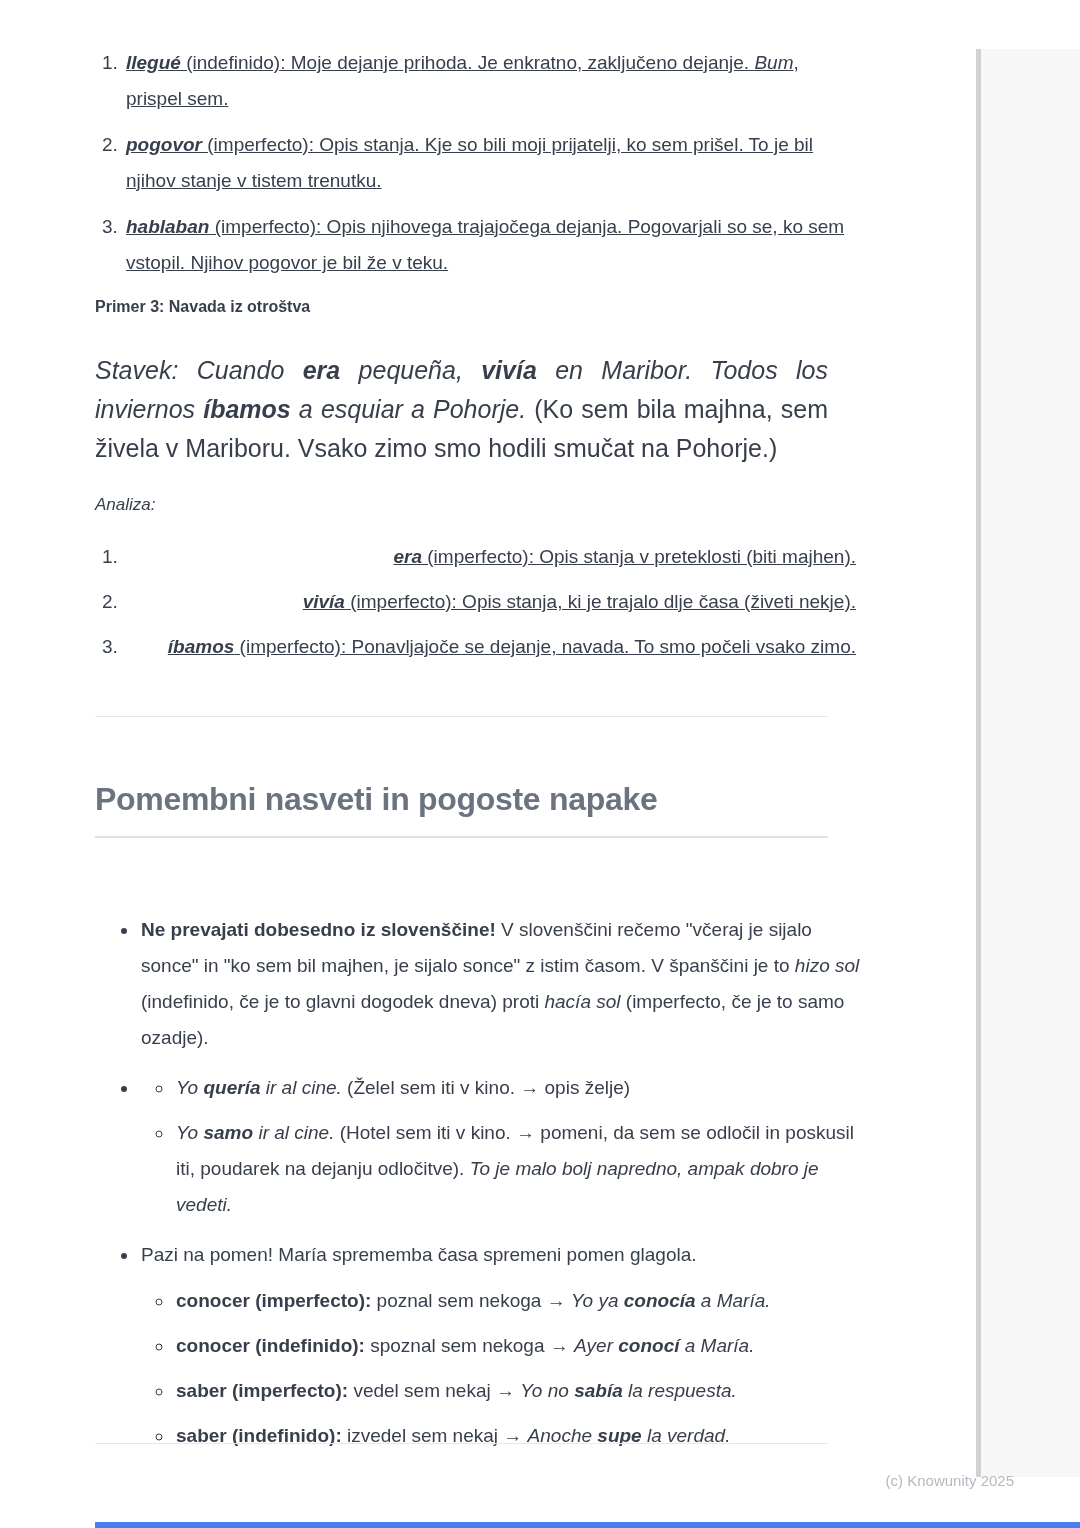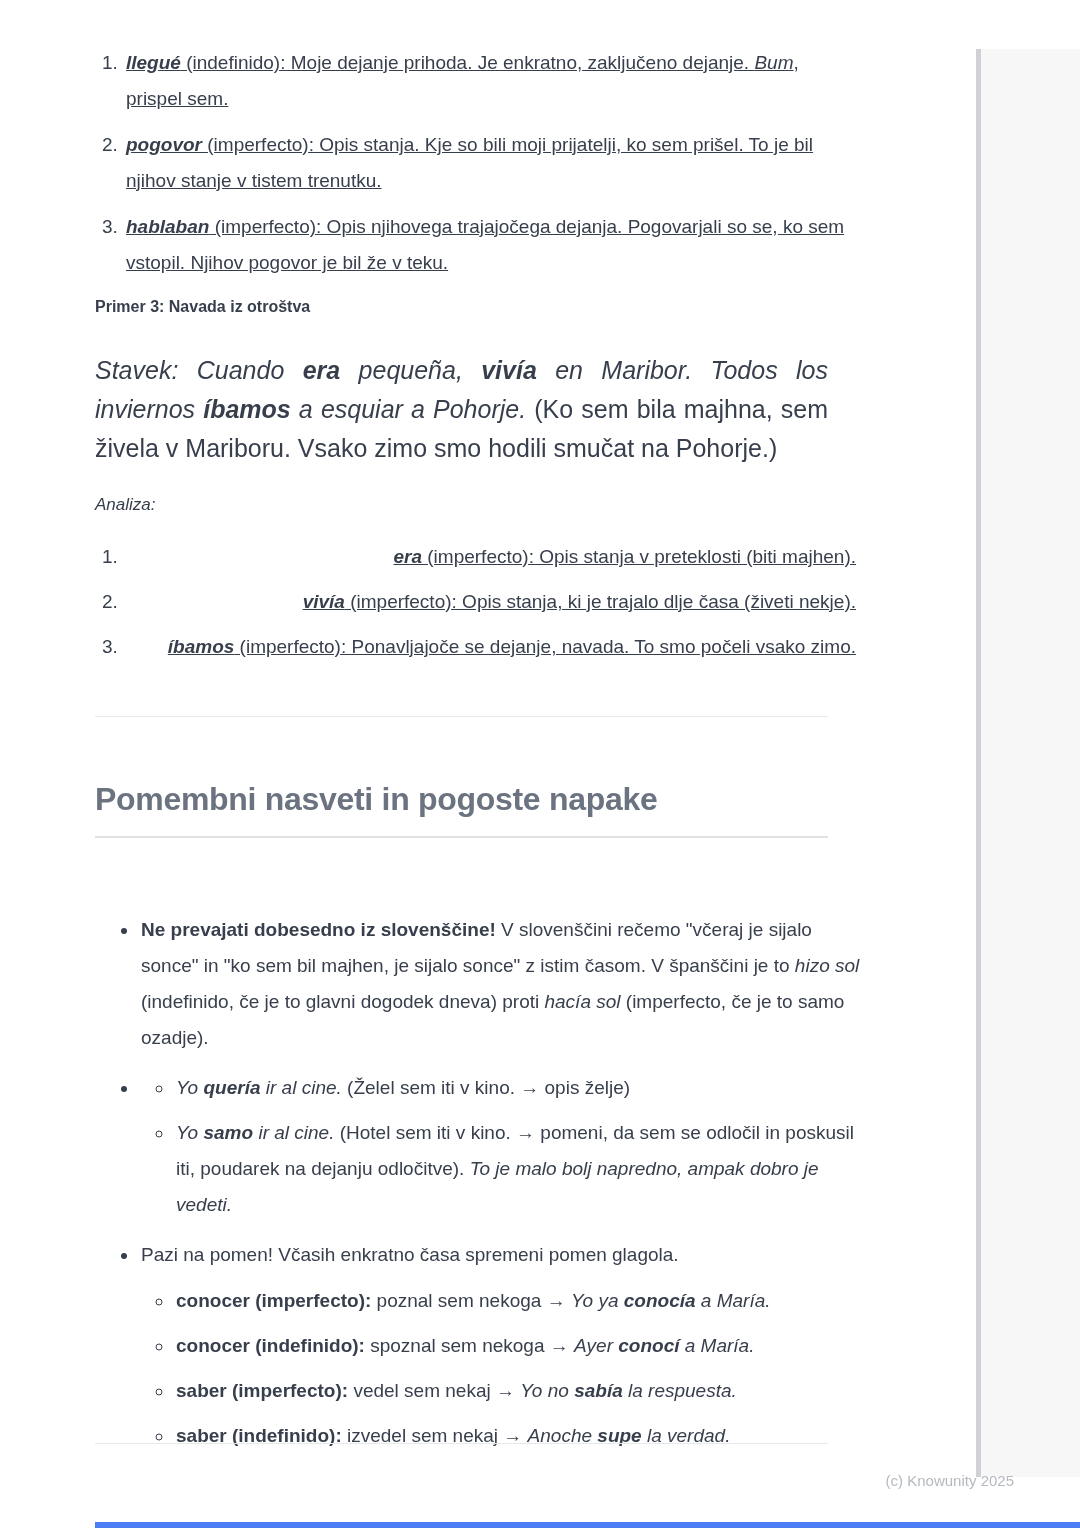--- a/index.html
+++ b/index.html
@@ -90,21 +90,21 @@
     <li>
       <span class="li-text"><span class="run-b">Ne prevajati dobesedno iz slovenščine!</span><span> V slovenščini rečemo "včeraj je sijalo sonce" in "ko sem bil majhen, je sijalo sonce" z istim časom. V španščini je to </span><span class="run-i">hizo sol</span><span> (indefinido, če je to glavni dogodek dneva) proti </span><span class="run-i">hacía sol</span><span> (imperfecto, če je to samo ozadje).</span></span>
     </li>
     <li>
       <ul class="sub-list">
         <li><span class="li-text"><span class="run-i">Yo </span><span class="run-bi">quería</span><span class="run-i"> ir al cine.</span><span> (Želel sem iti v kino. → opis želje)</span></span></li>
         <li><span class="li-text"><span class="run-i">Yo </span><span class="run-bi">samo</span><span class="run-i"> ir al cine.</span><span> (Hotel sem iti v kino. → pomeni, da sem se odločil in poskusil iti, poudarek na dejanju odločitve). </span><span class="run-i">To je malo bolj napredno, ampak dobro je vedeti.</span></span></li>
       </ul>
     </li>
     <li>
-      <span class="li-text"><span>Pazi na pomen! Včasih enkratno časa spremeni pomen glagola.</span></span>
+      <span class="li-text"><span>Pazi na pomen! María sprememba časa spremeni pomen glagola.</span></span>
       <ul class="sub-list">
         <li><span class="li-text"><span class="run-b">conocer (imperfecto):</span><span> poznal sem nekoga → </span><span class="run-i">Yo ya </span><span class="run-bi">conocía</span><span class="run-i"> a María.</span></span></li>
         <li><span class="li-text"><span class="run-b">conocer (indefinido):</span><span> spoznal sem nekoga → </span><span class="run-i">Ayer </span><span class="run-bi">conocí</span><span class="run-i"> a María.</span></span></li>
         <li><span class="li-text"><span class="run-b">saber (imperfecto):</span><span> vedel sem nekaj → </span><span class="run-i">Yo no </span><span class="run-bi">sabía</span><span class="run-i"> la respuesta.</span></span></li>
         <li><span class="li-text"><span class="run-b">saber (indefinido):</span><span> izvedel sem nekaj → </span><span class="run-i">Anoche </span><span class="run-bi">supe</span><span class="run-i"> la verdad.</span></span></li>
       </ul>
     </li>
   </ul>
 
   <hr class="divider abs" id="divider-2">

